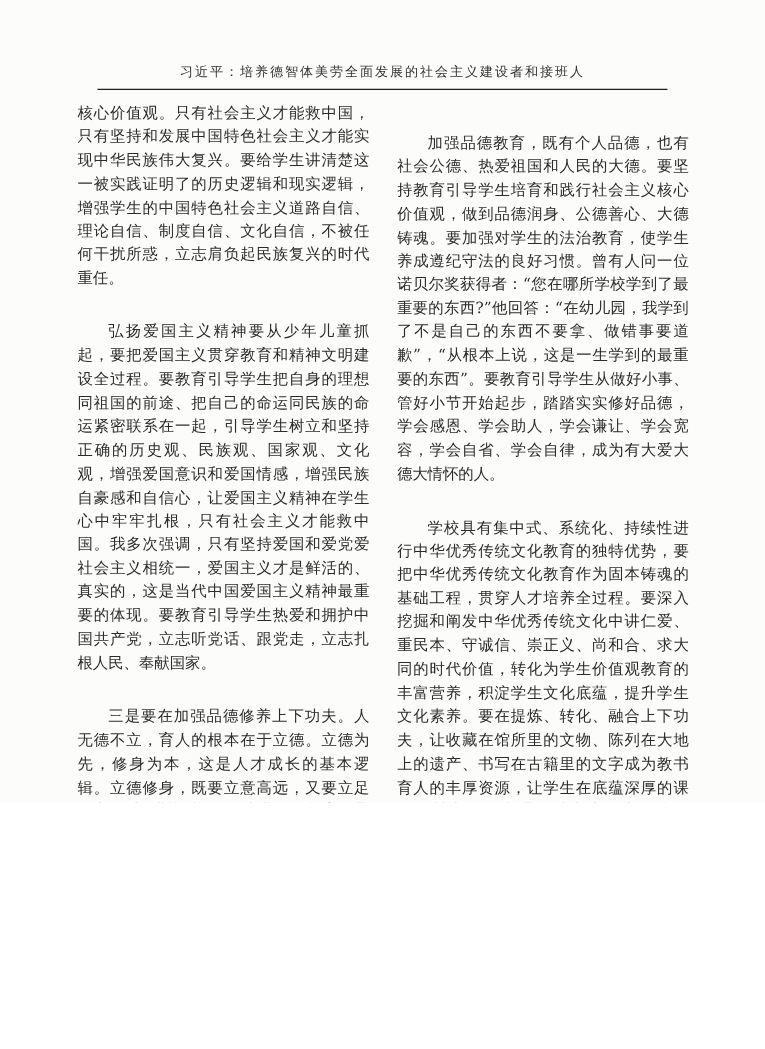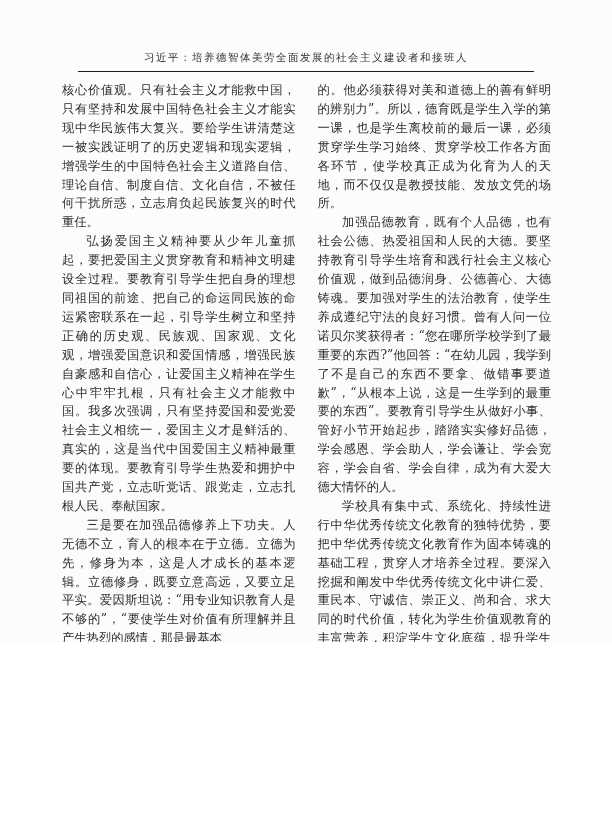--- a/index.html
+++ b/index.html
@@ -52,20 +52,21 @@
     text-align: justify;
     word-break: break-all;
     overflow: hidden;
   }
   .para {
     margin: 0;
     padding: 0;
   }
   .para.indent {
     text-indent: 2em;
+    margin-top: 24px;
   }
   .page-number {
     position: absolute;
     top: 765px;
     left: 512px;
     font-size: 11.5px;
     color: #2b2b2b;
   }
 </style>
 </head>
@@ -74,20 +75,19 @@
 <div class="page">
   <div class="running-header">习近平：培养德智体美劳全面发展的社会主义建设者和接班人</div>
   <div class="header-rule"></div>
   <div class="columns">
     <div class="col">
         <p class="para">核心价值观。只有社会主义才能救中国，只有坚持和发展中国特色社会主义才能实现中华民族伟大复兴。要给学生讲清楚这一被实践证明了的历史逻辑和现实逻辑，增强学生的中国特色社会主义道路自信、理论自信、制度自信、文化自信，不被任何干扰所惑，立志肩负起民族复兴的时代重任。</p>
         <p class="para indent">弘扬爱国主义精神要从少年儿童抓起，要把爱国主义贯穿教育和精神文明建设全过程。要教育引导学生把自身的理想同祖国的前途、把自己的命运同民族的命运紧密联系在一起，引导学生树立和坚持正确的历史观、民族观、国家观、文化观，增强爱国意识和爱国情感，增强民族自豪感和自信心，让爱国主义精神在学生心中牢牢扎根，只有社会主义才能救中国。我多次强调，只有坚持爱国和爱党爱社会主义相统一，爱国主义才是鲜活的、真实的，这是当代中国爱国主义精神最重要的体现。要教育引导学生热爱和拥护中国共产党，立志听党话、跟党走，立志扎根人民、奉献国家。</p>
         <p class="para indent">三是要在加强品德修养上下功夫。人无德不立，育人的根本在于立德。立德为先，修身为本，这是人才成长的基本逻辑。立德修身，既要立意高远，又要立足平实。爱因斯坦说：“用专业知识教育人是不够的”，“要使学生对价值有所理解并且产生热烈的感情，那是最基本</p>
       </div>
     <div class="col">
-        <p class="para">的。他必须获得对美和道德上的善有鲜明的辨别力”。所以，德育既是学生入学的第一课，也是学生离校前的最后一课，必须贯穿学生学习始终、贯穿学校工作各方面各环节，使学校真正成为化育为人的天地，而不仅仅是教授技能、发放文凭的场所。</p>
         <p class="para indent">加强品德教育，既有个人品德，也有社会公德、热爱祖国和人民的大德。要坚持教育引导学生培育和践行社会主义核心价值观，做到品德润身、公德善心、大德铸魂。要加强对学生的法治教育，使学生养成遵纪守法的良好习惯。曾有人问一位诺贝尔奖获得者：“您在哪所学校学到了最重要的东西?”他回答：“在幼儿园，我学到了不是自己的东西不要拿、做错事要道歉”，“从根本上说，这是一生学到的最重要的东西”。要教育引导学生从做好小事、管好小节开始起步，踏踏实实修好品德，学会感恩、学会助人，学会谦让、学会宽容，学会自省、学会自律，成为有大爱大德大情怀的人。</p>
         <p class="para indent">学校具有集中式、系统化、持续性进行中华优秀传统文化教育的独特优势，要把中华优秀传统文化教育作为固本铸魂的基础工程，贯穿人才培养全过程。要深入挖掘和阐发中华优秀传统文化中讲仁爱、重民本、守诚信、崇正义、尚和合、求大同的时代价值，转化为学生价值观教育的丰富营养，积淀学生文化底蕴，提升学生文化素养。要在提炼、转化、融合上下功夫，让收藏在馆所里的文物、陈列在大地上的遗产、书写在古籍里的文字成为教书育人的丰厚资源，让学生在底蕴深厚的课程教材中、在参观名胜古迹的亲身体验中，了解中华文化变迁，触摸中华文化脉络，感受中华文化魅力，汲取中华文化精髓，让中华优秀传统文化基因一代代传承下去。</p>
         <p class="para indent">四是要在增长知识见识上下功夫。学习知识是学生的本职。《论语》中讲：“博学而笃志，</p>
       </div>
   </div>
   <div class="page-number">3</div>
 </div>
 
 </body></html>

